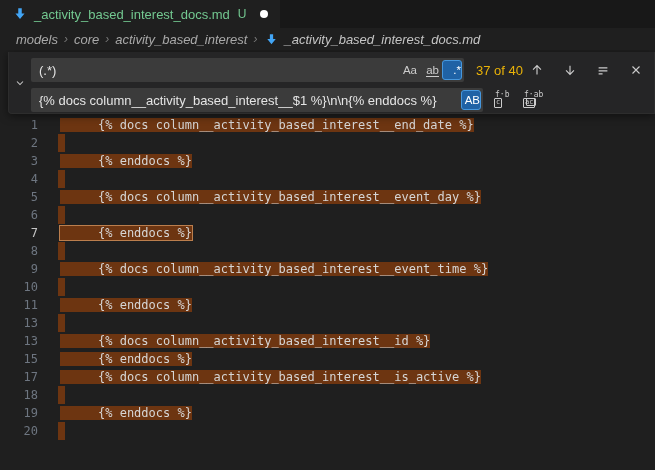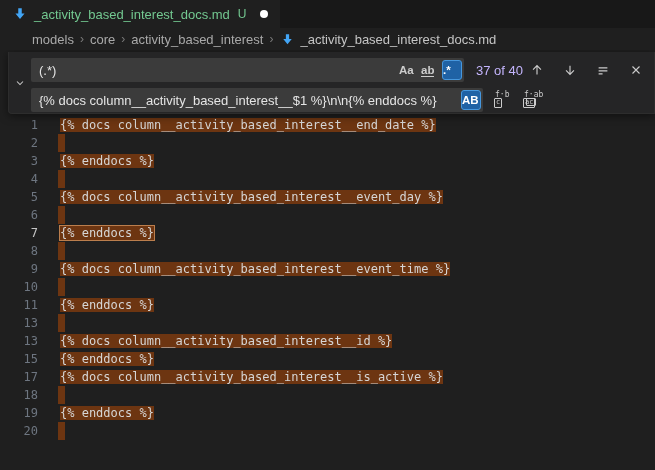--- a/index.html
+++ b/index.html
@@ -9,60 +9,60 @@
   
   .tab-bar { height:28px; background:#181818; display:flex; align-items:stretch; }
   .tab { background:#1f1f1f; display:flex; align-items:center; gap:7px;
          padding:0 12px 0 13px; max-width:300px; cursor:pointer; }
   .tab-label { color:#73C991; font-size:13px; white-space:nowrap; }
   .git-badge { color:#73C991; font-size:12px; margin-left:1px; }
   .dirty-dot { width:8px; height:8px; border-radius:50%; background:#ffffff; margin-left:6px; }
 
   
   .breadcrumb { height:22px; background:#1f1f1f; display:flex; align-items:center;
-                padding-left:32px; gap:6px; font-size:13px; color:#a9a9a9; white-space:nowrap; }
+                padding-left:16px; gap:6px; font-size:13px; color:#a9a9a9; white-space:nowrap;font-style:italic; }
   .crumb { cursor:pointer; }
   .crumb-sep { color:#7a7a7a; font-size:12px; }
   .crumb-file { color:#c5c5c5; cursor:pointer; }
   .bc-icon { margin-left:2px; }
 
   
   .editor-wrap { position:relative; height:420px; background:#1f1f1f; overflow:hidden; }
   .code-area { position:absolute; left:0; right:0; top:66px;
                font-family:"DejaVu Sans Mono", monospace; font-size:12px; }
   .row { display:flex; height:18px; line-height:18px; }
   .ln { flex:0 0 38px; text-align:right; color:#6e7681; font-size:12px; user-select:none; }
   .ln.active { color:#c6c6c6; }
   .lc { padding-left:22px; color:#d6d6d6; white-space:pre; }
-  .m-full { background:#6d3511; }
+  .m-full { background:#6d3511;padding-left:38px; }
   .m-current { outline:1px solid #bb7e4d; outline-offset:0; }
   .m-strip { display:inline-block; width:7px; height:18px; background:#6d3511;
              vertical-align:top; margin-left:-2px; }
 
   
   .find-widget { position:absolute; top:2px; left:8px; right:0; height:62px;
                  background:#252526; border:1px solid #2d2d2d; border-top:none;
                  border-bottom-left-radius:4px; box-shadow:0 2px 8px rgba(0,0,0,.5); z-index:5; }
   .fw-toggle { position:absolute; left:0; top:0; bottom:0; width:22px; display:flex;
                align-items:center; justify-content:center; cursor:pointer; color:#cccccc; }
   .fw-rows { margin-left:22px; padding-top:6px; }
   .fw-row { display:flex; align-items:center; height:24px; }
   .fw-row + .fw-row { margin-top:6px; }
   .fw-input { height:24px; background:#3b3b3b; border-radius:2px; display:flex;
               align-items:center; padding-left:8px; font-size:13px; color:#e5e5e5;
               position:relative; white-space:nowrap; overflow:hidden; }
   .find-input { width:433px; }
   .replace-input { width:452px; }
   .opt-group { display:flex; gap:2px; margin-left:auto; margin-right:2px; }
   .opt { width:20px; height:20px; border-radius:3px; display:flex; align-items:center;
-         justify-content:flex-start; font-size:11.5px; color:#cccccc; cursor:pointer;
-         border:1px solid transparent; flex:0 0 auto;font-weight:bold; }
+         justify-content:flex-end; font-size:11.5px; color:#cccccc; cursor:pointer;
+         border:1px solid transparent; flex:0 0 auto; }
   .opt.active { background:#1f62a5; border-color:#4697dd; color:#ffffff; }
   .ww-inner { border-bottom:1px solid #cccccc; padding-bottom:0px; }
-  .result-count { margin-left:12px; font-size:13px; color:#c4b5fd; white-space:nowrap; }
+  .result-count { margin-left:12px; font-size:13px; color:#eab308; white-space:nowrap; }
   .fw-nav { position:absolute; top:6px; right:8px; height:24px; display:flex;
             align-items:center; gap:13px; }
   .icon-btn { width:20px; height:20px; display:flex; align-items:center;
               justify-content:center; cursor:pointer; color:#cccccc; border-radius:3px; }
   .replace-btns { display:flex; gap:9px; margin-left:9px; align-items:center; }
   .rep-glyph { position:relative; width:16px; height:16px; color:#cccccc;
                font-family:"DejaVu Sans Mono", monospace; }
   .rep-top { position:absolute; top:-2px; left:1px; font-size:8px; letter-spacing:0; }
   .rep-box { position:absolute; left:0px; bottom:0px; border:1px solid #cccccc;
              border-radius:1px; font-size:7px; line-height:7px; padding:0 1px 1px 1px; }

